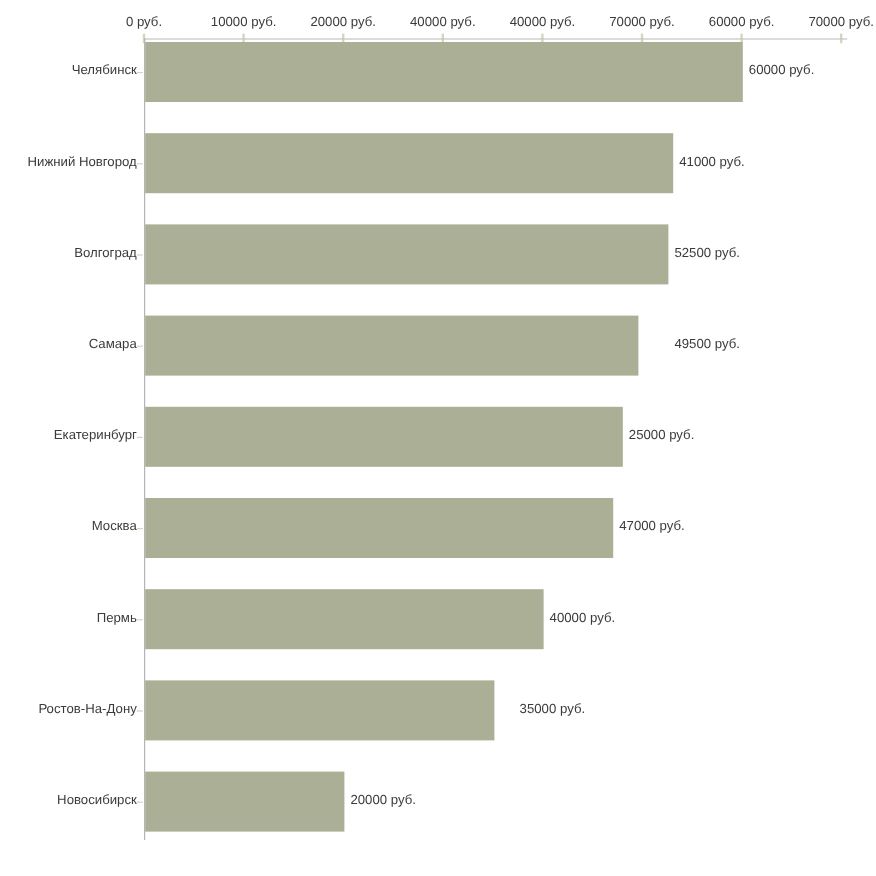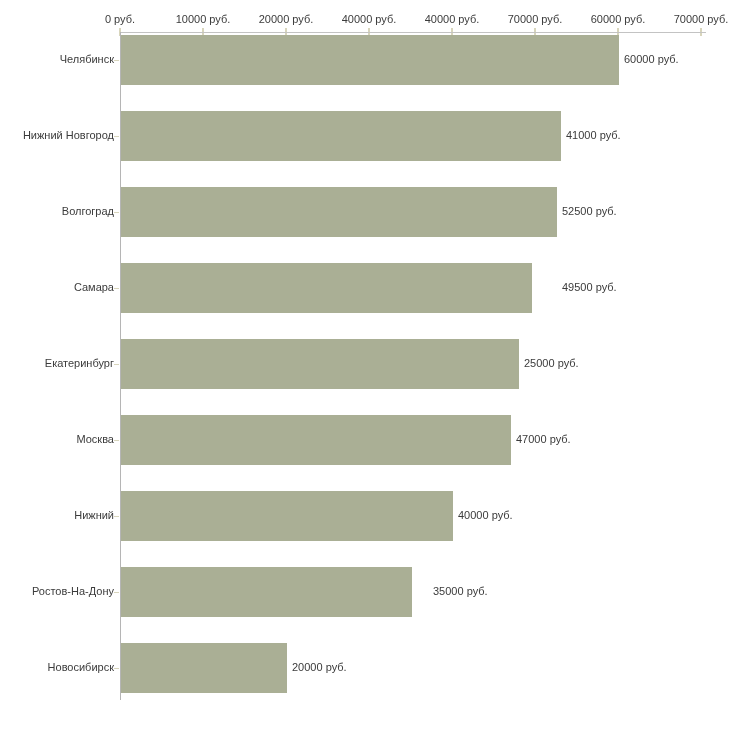--- a/index.html
+++ b/index.html
@@ -110,21 +110,21 @@
       <div class="value-label" style="left: 562px; top: 281px; color: rgb(59, 59, 59);">49500 руб.</div>
       <div class="cat-tick" style="left: 114px; top: 364px; background: rgb(216, 213, 188);"></div>
       <div class="cat-label" style="top: 357px; color: rgb(59, 59, 59);">Екатеринбург</div>
       <div class="bar" style="left: 121px; top: 339px; width: 398px; background: rgb(170, 175, 149);"></div>
       <div class="value-label" style="left: 524px; top: 357px; color: rgb(59, 59, 59);">25000 руб.</div>
       <div class="cat-tick" style="left: 114px; top: 440px; background: rgb(216, 213, 188);"></div>
       <div class="cat-label" style="top: 433px; color: rgb(59, 59, 59);">Москва</div>
       <div class="bar" style="left: 121px; top: 415px; width: 390px; background: rgb(170, 175, 149);"></div>
       <div class="value-label" style="left: 516px; top: 433px; color: rgb(59, 59, 59);">47000 руб.</div>
       <div class="cat-tick" style="left: 114px; top: 516px; background: rgb(216, 213, 188);"></div>
-      <div class="cat-label" style="top: 509px; color: rgb(59, 59, 59);">Нижний</div>
+      <div class="cat-label" style="top: 509px; color: rgb(59, 59, 59);">Пермь</div>
       <div class="bar" style="left: 121px; top: 491px; width: 332px; background: rgb(170, 175, 149);"></div>
       <div class="value-label" style="left: 458px; top: 509px; color: rgb(59, 59, 59);">40000 руб.</div>
       <div class="cat-tick" style="left: 114px; top: 592px; background: rgb(216, 213, 188);"></div>
       <div class="cat-label" style="top: 585px; color: rgb(59, 59, 59);">Ростов-На-Дону</div>
       <div class="bar" style="left: 121px; top: 567px; width: 291px; background: rgb(170, 175, 149);"></div>
       <div class="value-label" style="left: 433px; top: 585px; color: rgb(59, 59, 59);">35000 руб.</div>
       <div class="cat-tick" style="left: 114px; top: 668px; background: rgb(216, 213, 188);"></div>
       <div class="cat-label" style="top: 661px; color: rgb(59, 59, 59);">Новосибирск</div>
       <div class="bar" style="left: 121px; top: 643px; width: 166px; background: rgb(170, 175, 149);"></div>
       <div class="value-label" style="left: 292px; top: 661px; color: rgb(59, 59, 59);">20000 руб.</div>

